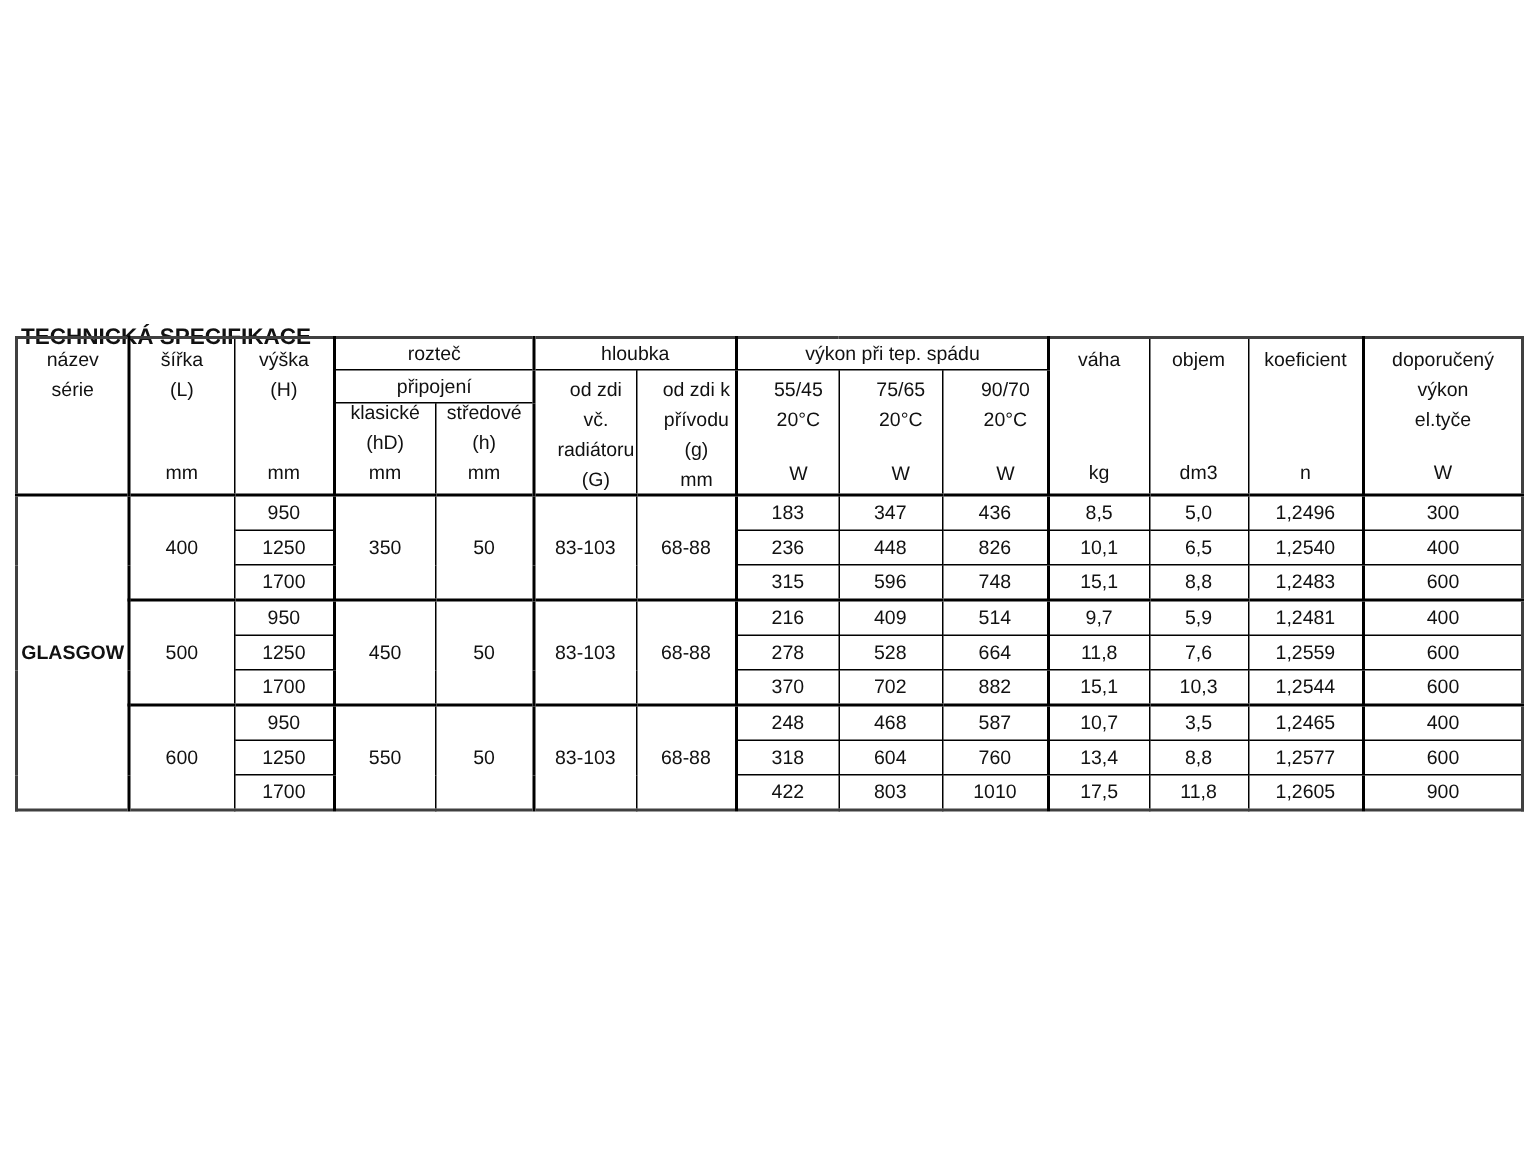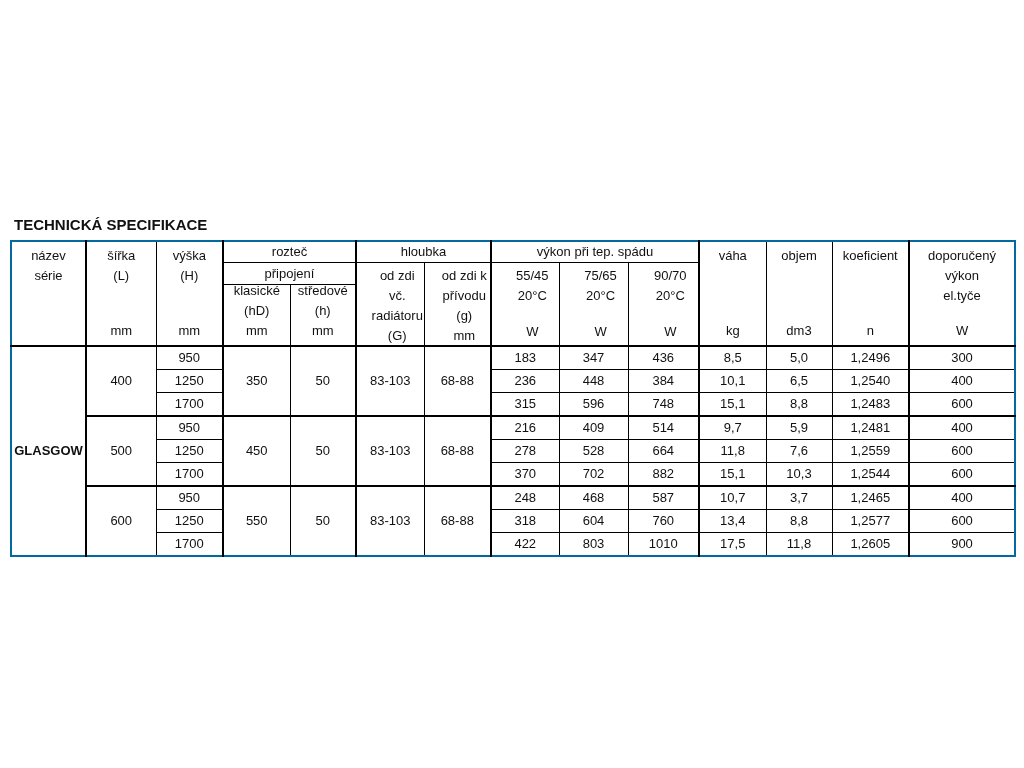--- a/index.html
+++ b/index.html
@@ -10,23 +10,23 @@
     color: #111111;
   }
   #page { position: relative; width: 1024px; height: 768px; overflow: hidden; background: #ffffff; }
 
   .title {
     position: absolute; left: 14px; top: 216px;
     font-size: 15px; font-weight: 700; color: #111111;
   }
 
   table.spec {
-    position: absolute; left: 10px; top: 240px; width: 1004px;
+    position: absolute; left: 10px; top: 224px; width: 1004px;
     border-collapse: collapse; table-layout: fixed;
-    border: 2px solid #0369a1;
+    border: 2px solid #404040;
   }
   table.spec td {
     border: 1px solid #000000;
     padding: 0; margin: 0;
     text-align: center; vertical-align: middle;
     font-size: 13px; color: #111111; overflow: hidden;
   }
   .bR2 { border-right-width: 2px !important; }
   tr.sep td { border-top-width: 2px !important; }
 
@@ -227,21 +227,21 @@
         <td class="bR2">436</td>
         <td>8,5</td>
         <td>5,0</td>
         <td class="bR2">1,2496</td>
         <td>300</td>
       </tr>
       <tr>
         <td class="bR2">1250</td>
         <td>236</td>
         <td>448</td>
-        <td class="bR2">384</td>
+        <td class="bR2">826</td>
         <td>10,1</td>
         <td>6,5</td>
         <td class="bR2">1,2540</td>
         <td>400</td>
       </tr>
       <tr>
         <td class="bR2">1700</td>
         <td>315</td>
         <td>596</td>
         <td class="bR2">748</td>
@@ -291,21 +291,21 @@
         <td rowspan="3">600</td>
         <td class="bR2">950</td>
         <td rowspan="3">550</td>
         <td rowspan="3" class="bR2">50</td>
         <td rowspan="3">83-103</td>
         <td rowspan="3" class="bR2">68-88</td>
         <td>248</td>
         <td>468</td>
         <td class="bR2">587</td>
         <td>10,7</td>
-        <td>3,7</td>
+        <td>3,5</td>
         <td class="bR2">1,2465</td>
         <td>400</td>
       </tr>
       <tr>
         <td class="bR2">1250</td>
         <td>318</td>
         <td>604</td>
         <td class="bR2">760</td>
         <td>13,4</td>
         <td>8,8</td>

